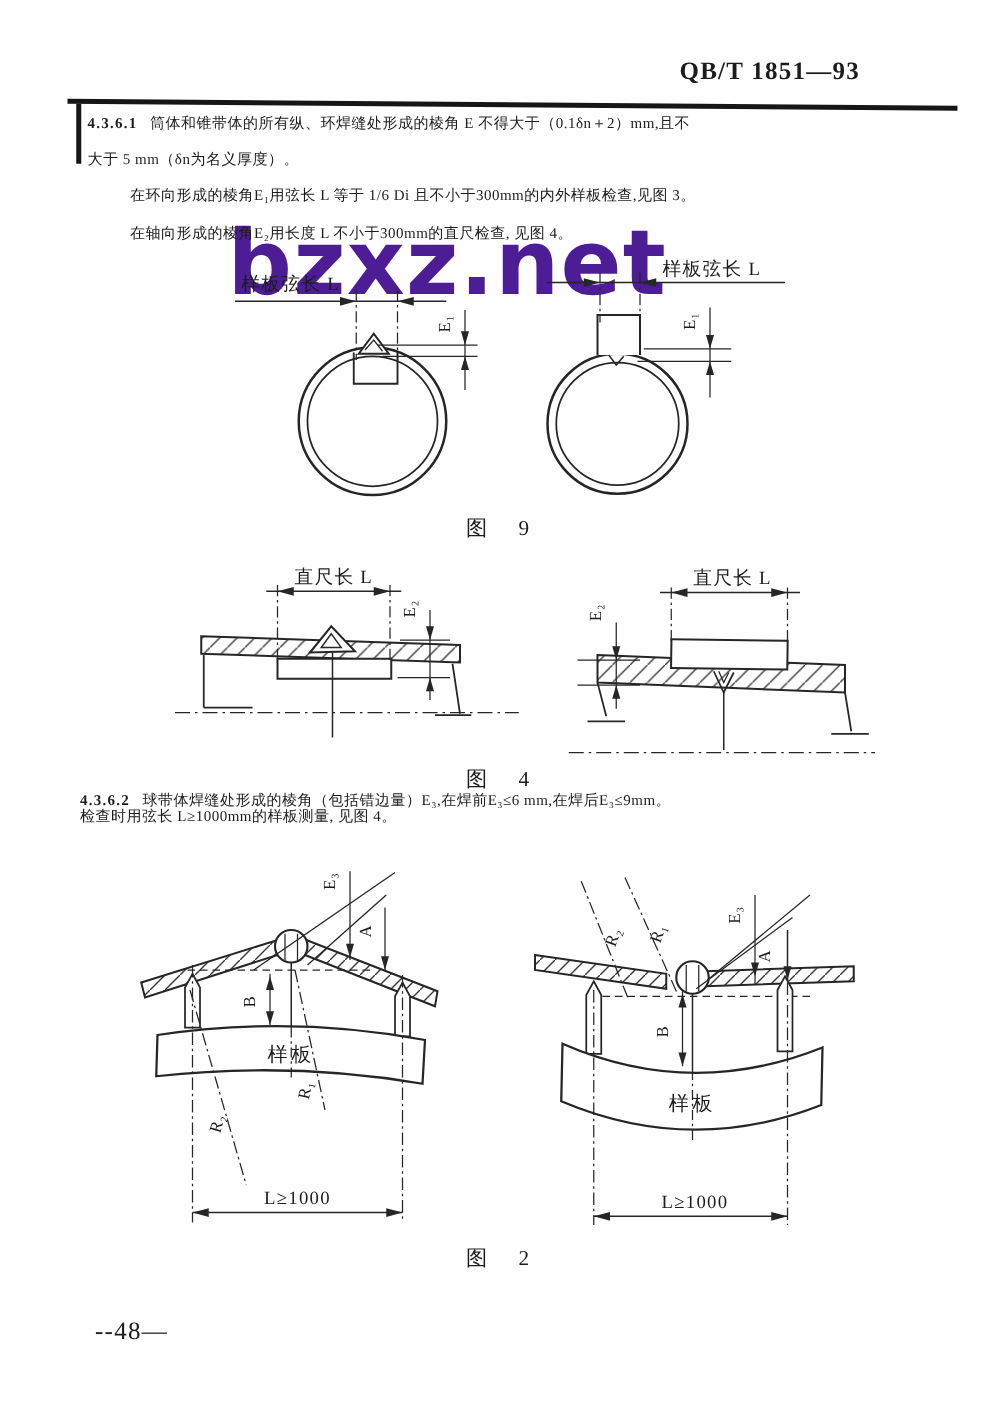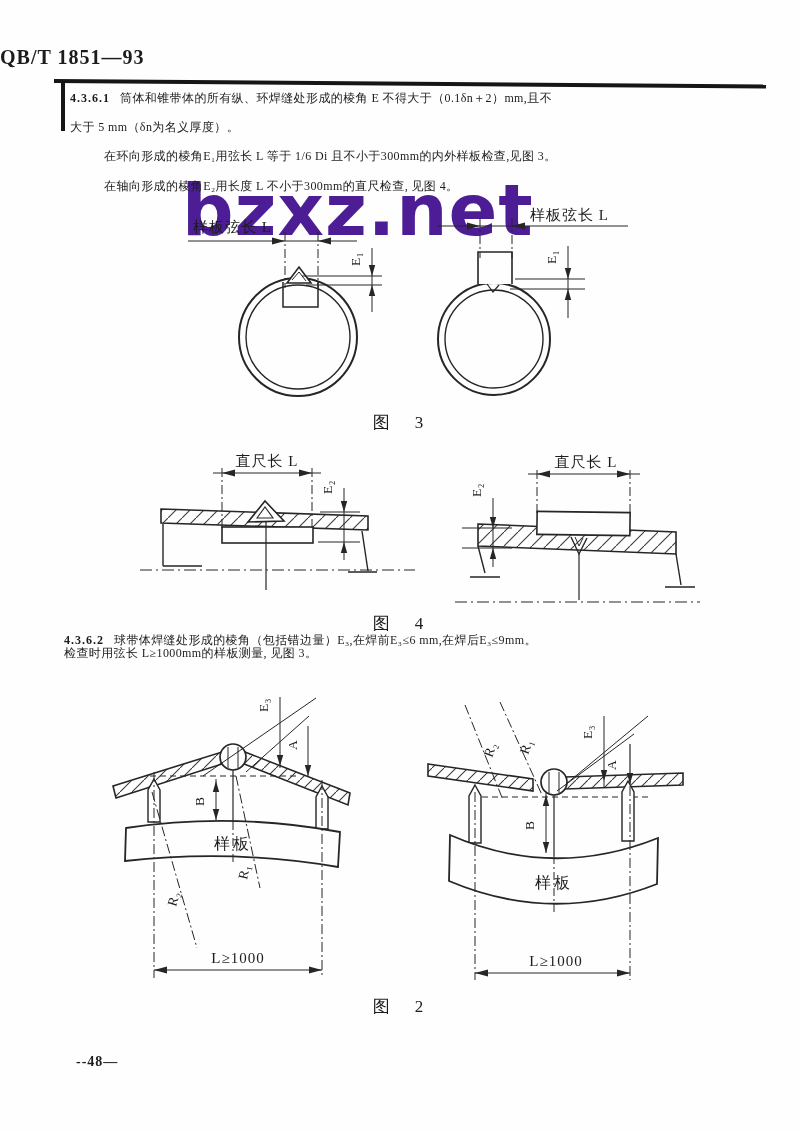--- a/index.html
+++ b/index.html
@@ -15,39 +15,39 @@
   }
   #watermark{
     position:absolute;left:182px;top:168px;
     font-family:"DejaVu Sans",sans-serif;
     font-size:72px;font-weight:bold;color:#4c1d95;
     letter-spacing:1px;z-index:0;user-select:none;
   }
   .content{position:relative;z-index:1;}
   #header-title{
     position:absolute;left:0;top:46px;width:688px;
-    text-align:left;font-size:20px;font-weight:bold;letter-spacing:1px;
+    text-align:right;font-size:20px;font-weight:bold;letter-spacing:1px;
   }
   #header-rule{
     position:absolute;left:54px;top:79px;width:712px;height:3.5px;
     background:#161616;transform:rotate(0.45deg);transform-origin:left center;
   }
   #revision-bar{
     position:absolute;left:61px;top:83px;width:4px;height:48px;background:#161616;
   }
   .bodyline{
     position:absolute;font-size:12px;letter-spacing:0.4px;white-space:nowrap;
   }
   .secnum{font-weight:bold;margin-right:10px;letter-spacing:1px;}
   .fig-caption{
     position:absolute;left:0;width:800px;text-align:center;
     font-size:17px;letter-spacing:4px;
   }
   #page-number{
-    position:absolute;left:76px;top:1054px;font-size:14px;letter-spacing:1px;font-weight:bold;
+    position:absolute;left:76px;top:1054px;font-size:20px;letter-spacing:1px;
   }
   svg{position:absolute;left:0;}
   svg text{font-family:"Liberation Serif","DejaVu Serif",serif;fill:#1c1c1c;}
   .dimtxt{font-size:15px;letter-spacing:1px;}
   .symtxt{font-size:13.5px;letter-spacing:0.5px;}
   .lbl-big{font-size:16px;letter-spacing:3px;}
   .stroke{stroke:#262626;fill:none;}
   .arrow{fill:#262626;stroke:none;}
 </style>
 </head>
@@ -102,21 +102,21 @@
         <polygon class="arrow" points="512,226 525,222.5 525,229.5"></polygon>
         <text class="dimtxt" x="530" y="220">样板弦长 L</text>
         <path class="stroke" d="M515,279 L585,279" stroke-width="1"></path>
         <path class="stroke" d="M510,289 L585,289" stroke-width="1"></path>
         <path class="stroke" d="M568,246 L568,318" stroke-width="1"></path>
         <polygon class="arrow" points="568,279 564.8,268 571.2,268"></polygon>
         <polygon class="arrow" points="568,289 564.8,300 571.2,300"></polygon>
         <text class="symtxt" x="556" y="264" transform="rotate(-90 556 264)">E₁</text>
       </g>
     </svg>
-    <div class="fig-caption" style="top:411px;">图　3</div>
+    <div class="fig-caption" style="top:411px;">图　9</div>
 
     <svg id="fig4" style="top:448px;" width="800" height="160" viewBox="0 448 800 160">
       <defs>
         <pattern id="h4" patternUnits="userSpaceOnUse" width="14" height="14">
           <path d="M0,14 L14,0" stroke="#3a3a3a" stroke-width="1.1"></path>
         </pattern>
       </defs>
       <g>
         <polygon points="161,509 368,516 368,530 161,523" fill="url(#h4)" stroke="#262626" stroke-width="1.6"></polygon>
         <polygon points="248,522 265,501 284,521" fill="#fefefe" stroke="#262626" stroke-width="1.6"></polygon>
@@ -160,21 +160,21 @@
         <polygon class="arrow" points="493,528 489.8,517 496.2,517"></polygon>
         <polygon class="arrow" points="493,548 489.8,559 496.2,559"></polygon>
         <text class="symtxt" x="481" y="497" transform="rotate(-90 481 497)">E₂</text>
       </g>
     </svg>
     <div class="fig-caption" style="top:612px;">图　4</div>
 
     <div class="bodyline" style="left:64px;top:600px;margin-top:32px;">
       <span class="secnum">4.3.6.2</span><span>球带体焊缝处形成的棱角（包括错边量）E₃,在焊前E₃≤6 mm,在焊后E₃≤9mm。</span>
     </div>
-    <div class="bodyline" style="left:64px;top:645px;">检查时用弦长 L≥1000mm的样板测量, 见图 3。</div>
+    <div class="bodyline" style="left:64px;top:645px;">检查时用弦长 L≥1000mm的样板测量, 见图 4。</div>
 
     <svg id="fig5" style="top:683px;" width="800" height="310" viewBox="0 683 800 310">
       <defs>
         <pattern id="h5" patternUnits="userSpaceOnUse" width="12" height="12">
           <path d="M0,12 L12,0" stroke="#3a3a3a" stroke-width="1.1"></path>
         </pattern>
       </defs>
 
       <g>
         <polygon points="113,786 222,752 222,764 116,798" fill="url(#h5)" stroke="#262626" stroke-width="1.6"></polygon>

